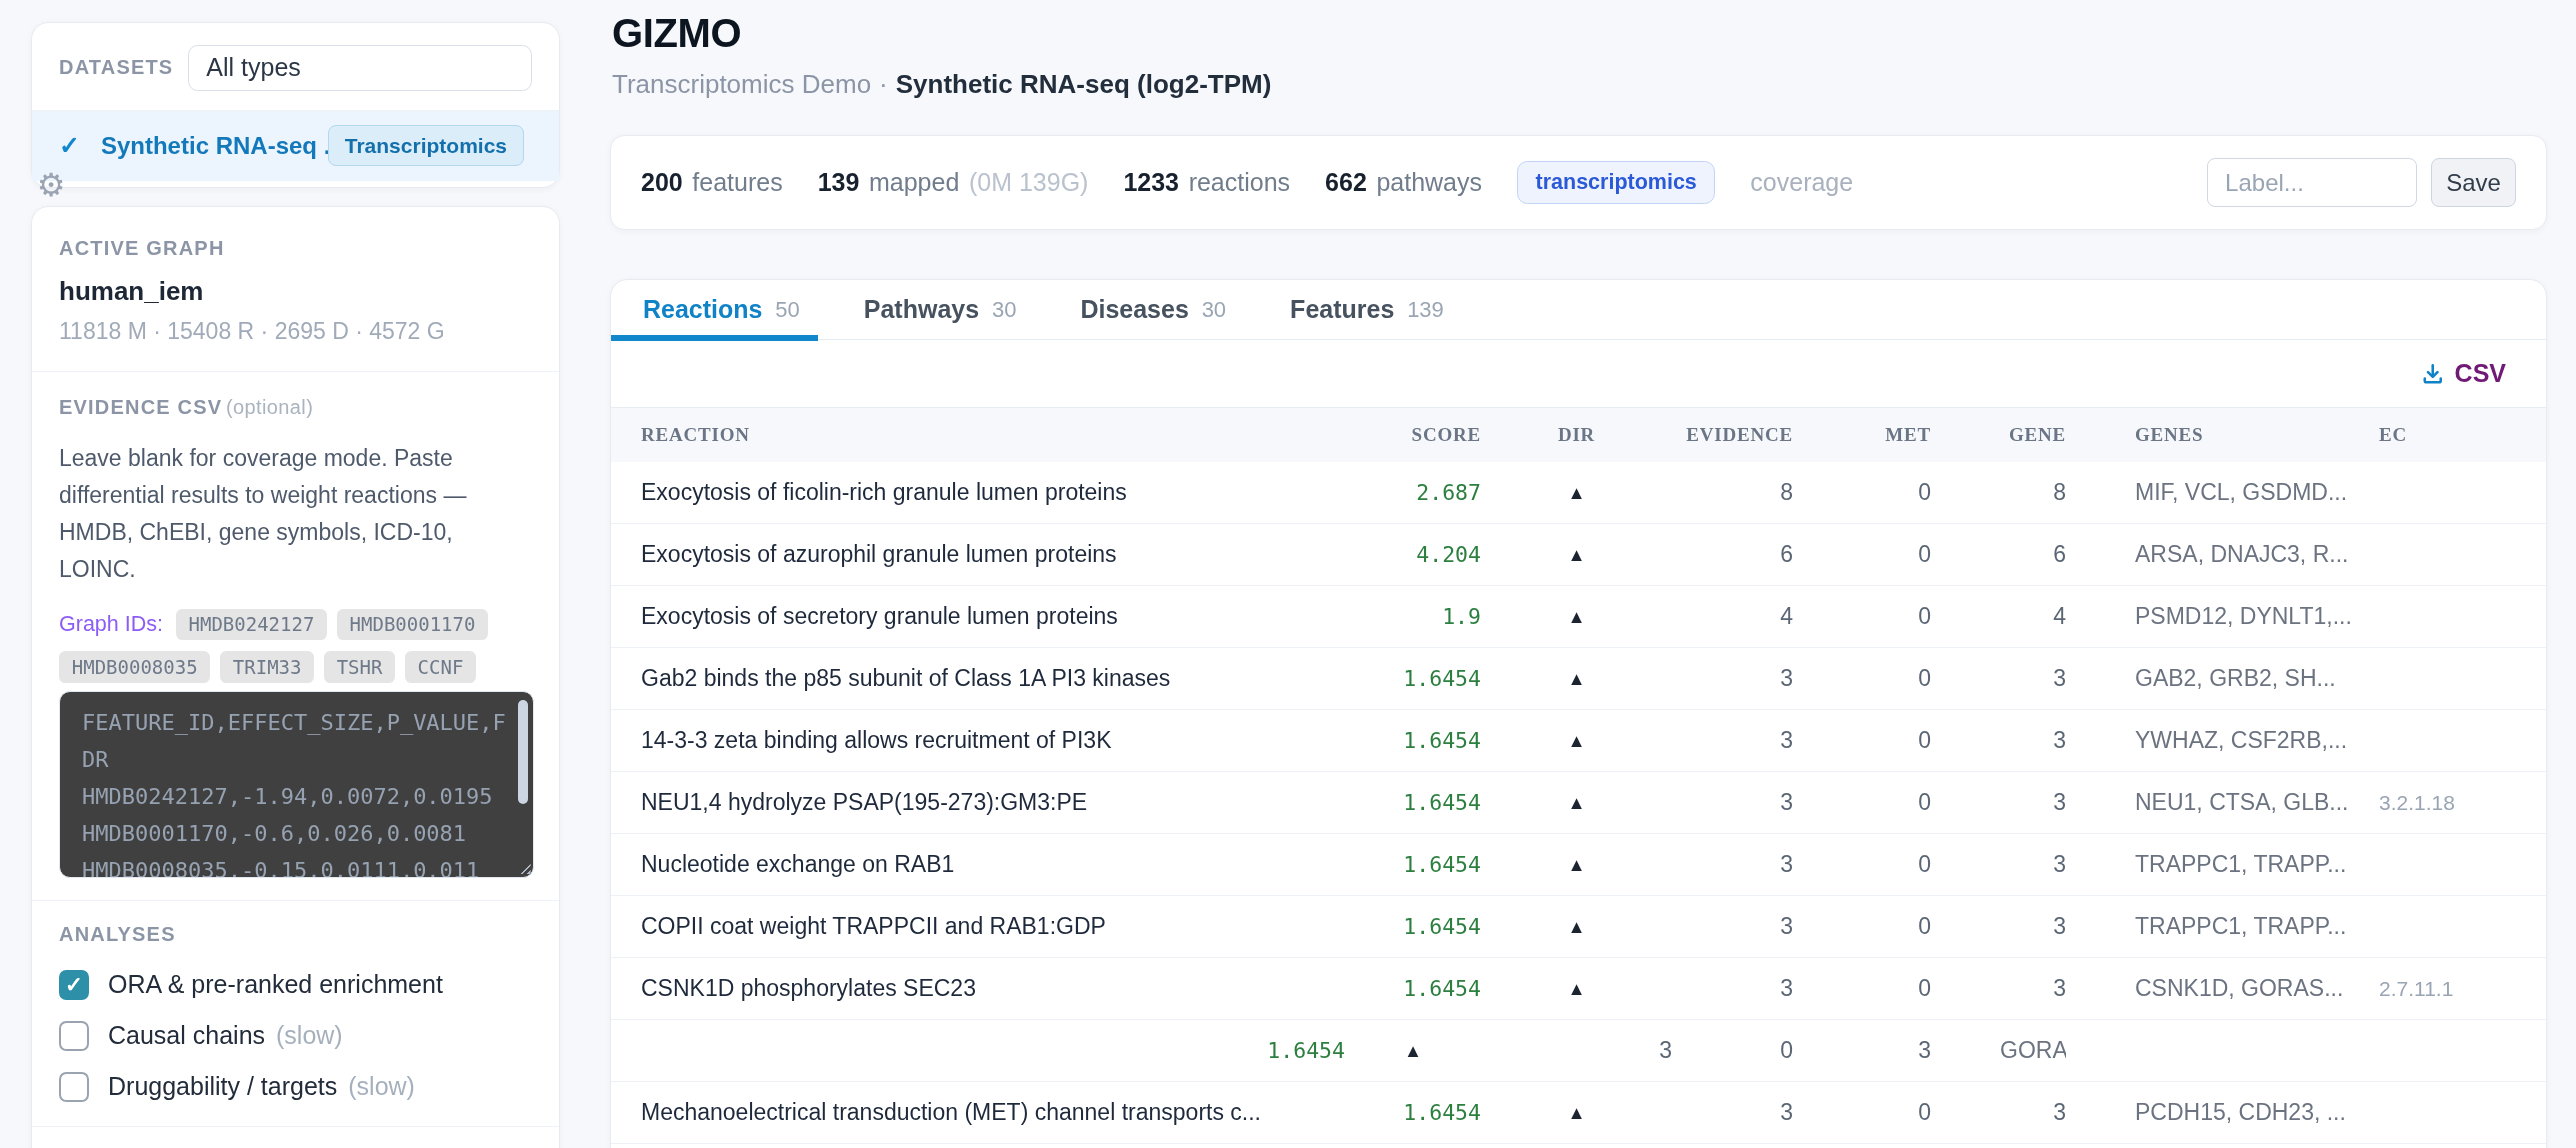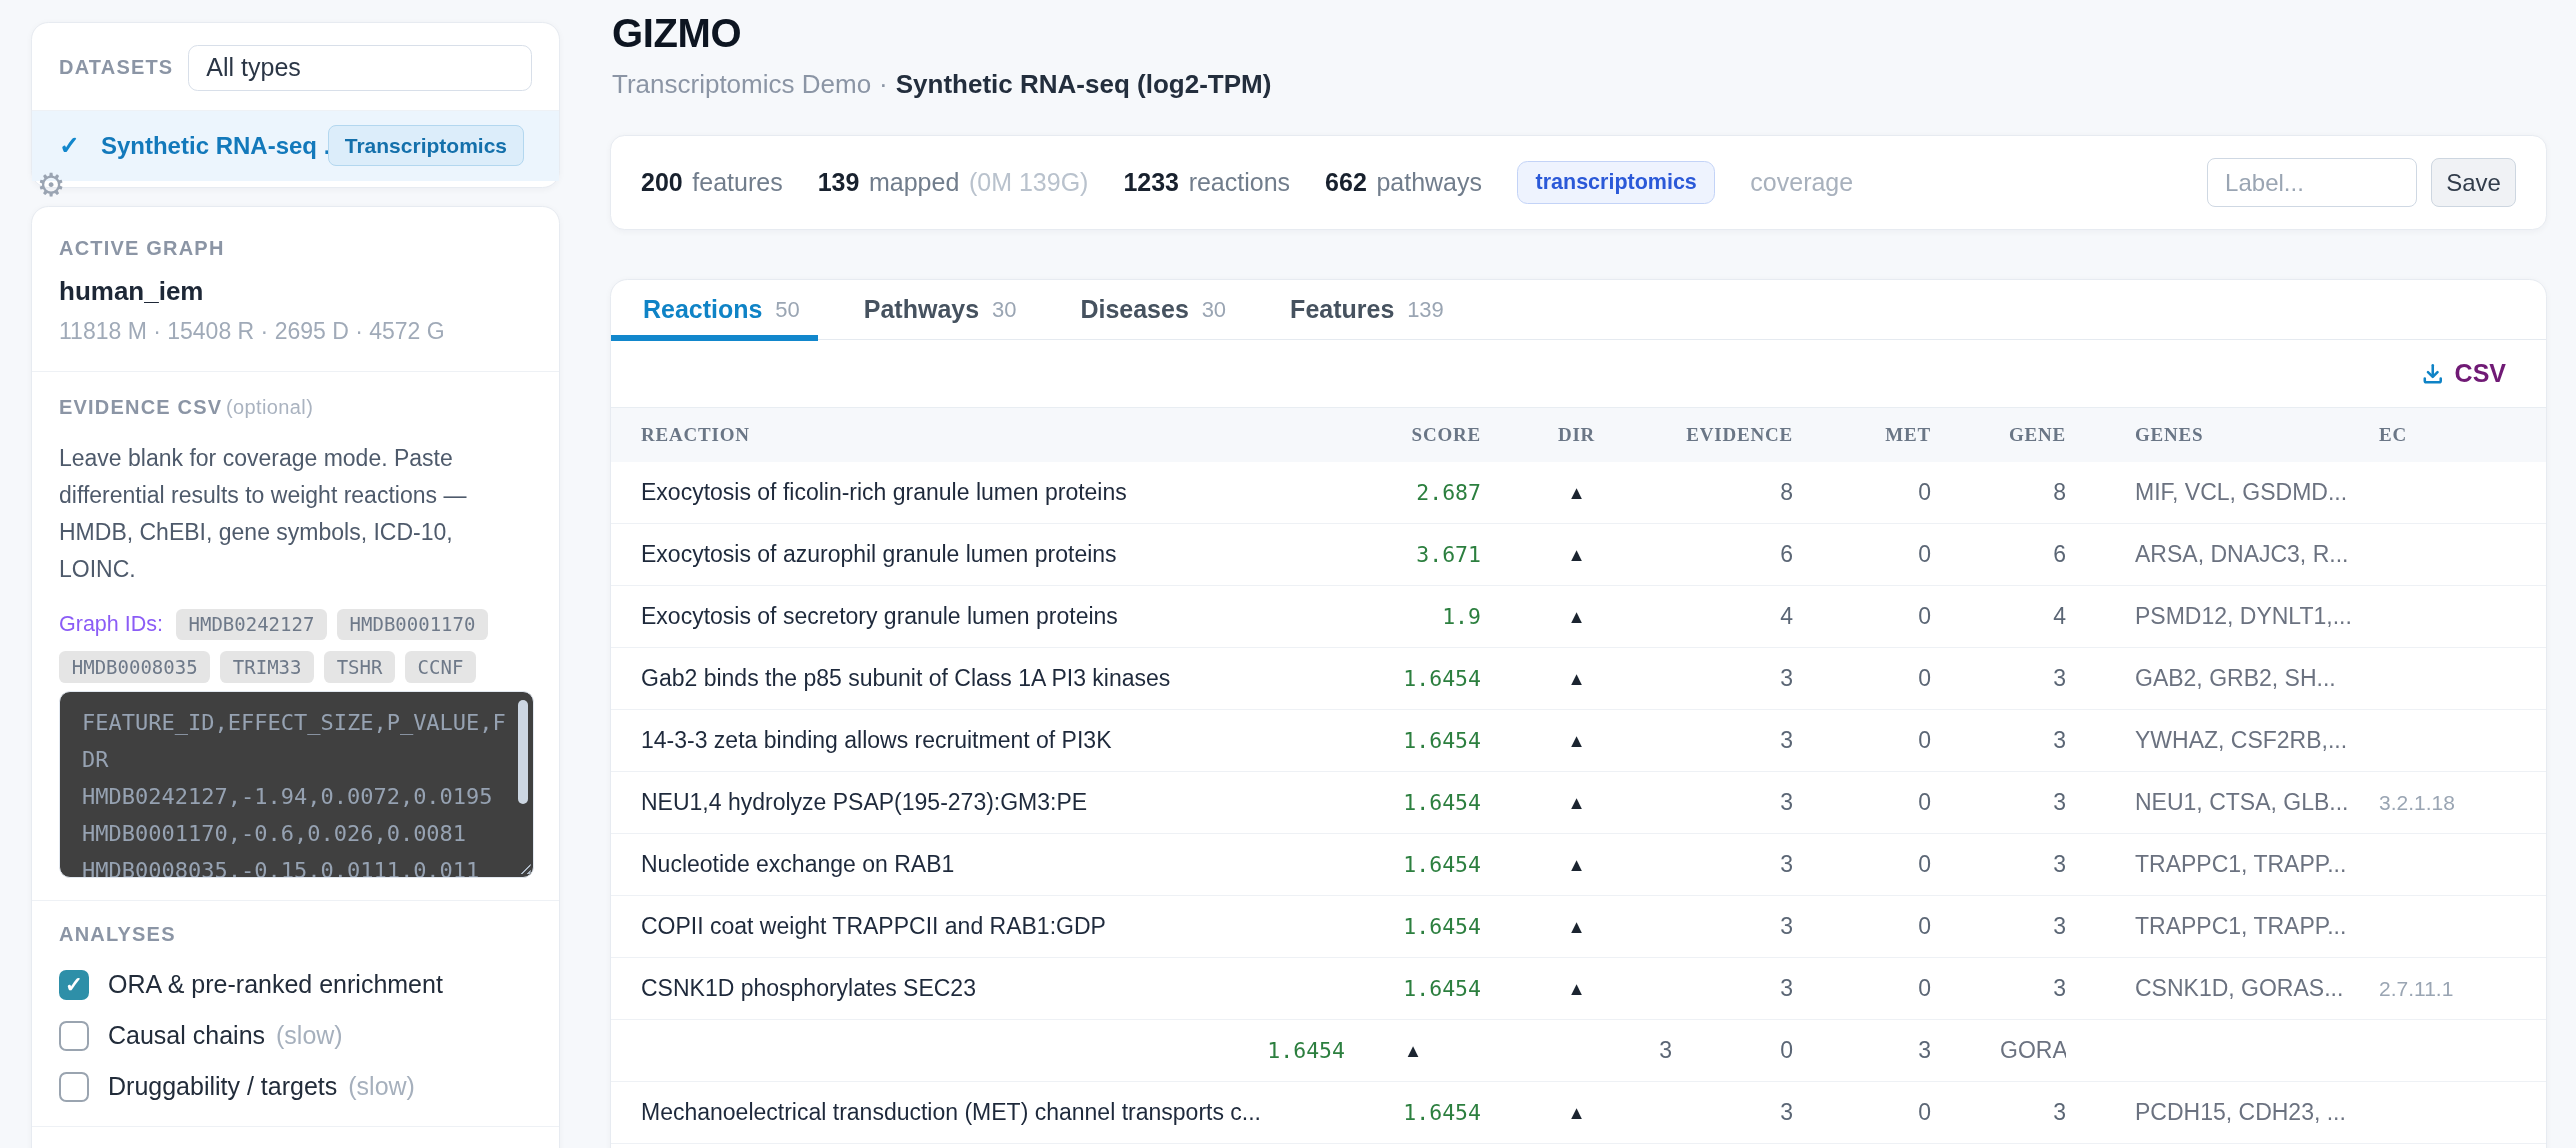--- a/index.html
+++ b/index.html
@@ -321,21 +321,21 @@
     <div class="cell-dir">▲</div>
     <div class="cell-evidence">8</div>
     <div class="cell-met">0</div>
     <div class="cell-gene">8</div>
     <div class="cell-genes">MIF, VCL, GSDMD...</div>
     <div class="cell-ec"></div>
   </div>
 
   <div class="grid-row">
     <div class="cell-reaction">Exocytosis of azurophil granule lumen proteins</div>
-    <div class="cell-score mono">3.671</div>
+    <div class="cell-score mono">4.204</div>
     <div class="cell-dir">▲</div>
     <div class="cell-evidence">6</div>
     <div class="cell-met">0</div>
     <div class="cell-gene">6</div>
     <div class="cell-genes">ARSA, DNAJC3, R...</div>
     <div class="cell-ec"></div>
   </div>
 
   <div class="grid-row">
     <div class="cell-reaction">Exocytosis of secretory granule lumen proteins</div>

